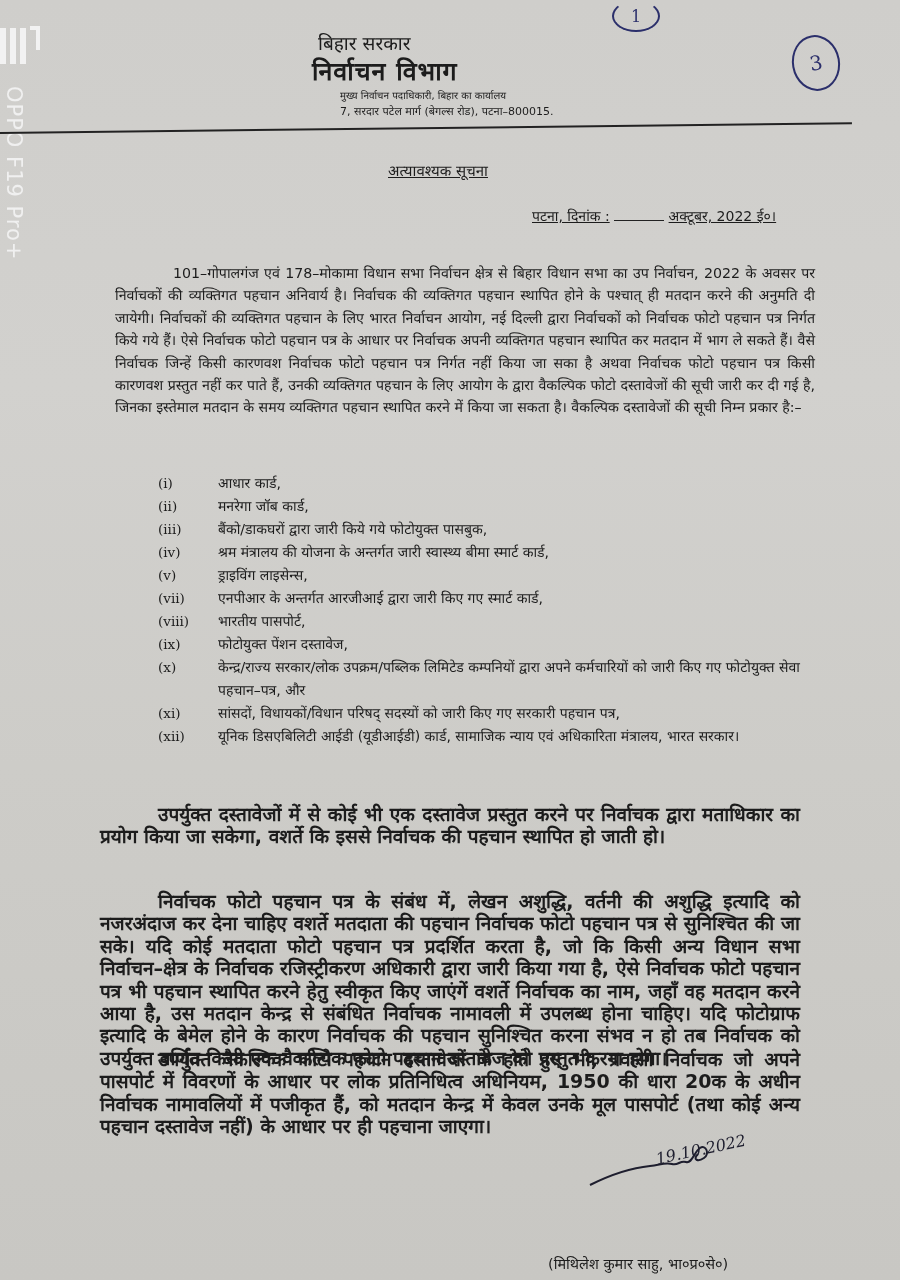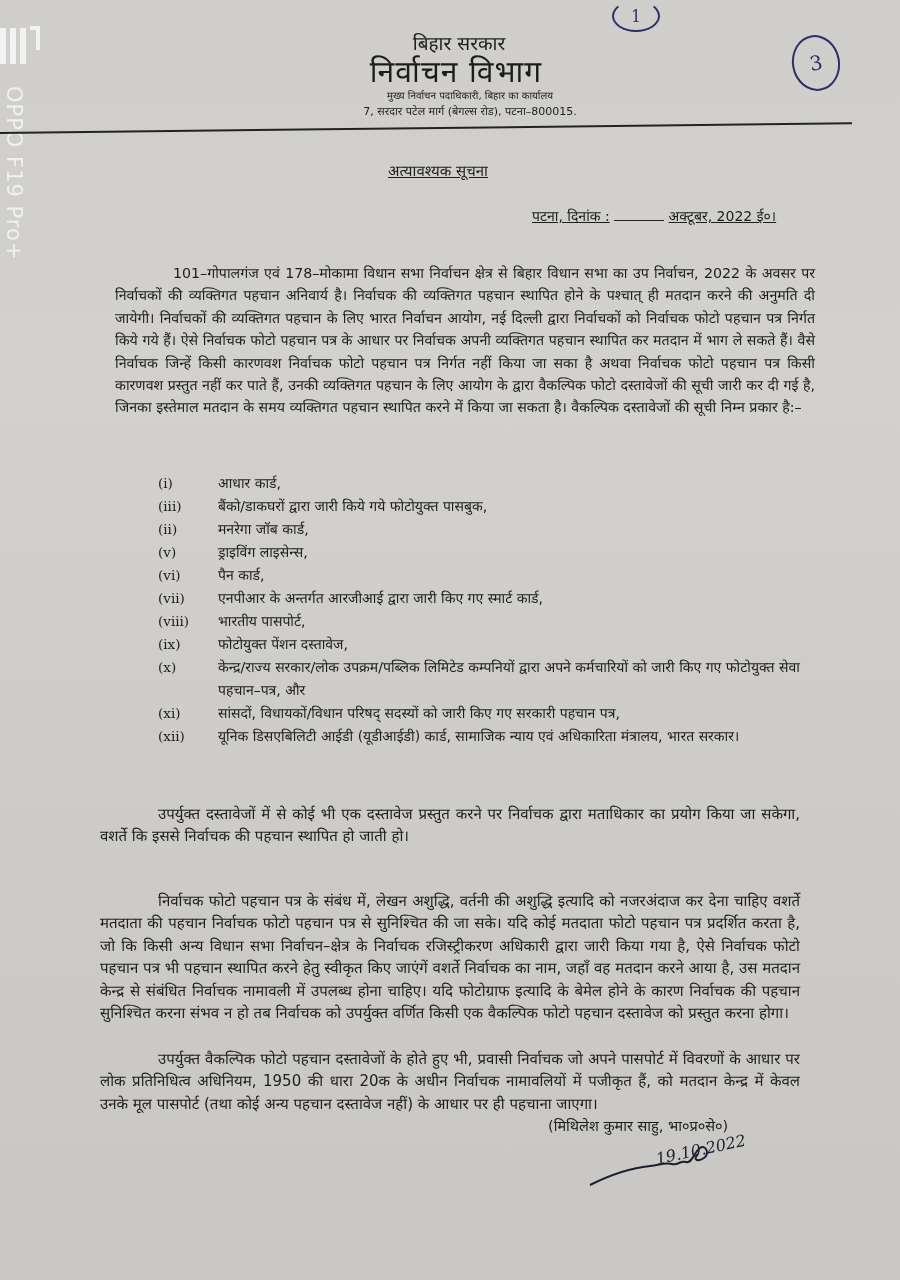--- a/index.html
+++ b/index.html
@@ -39,24 +39,23 @@
     }
     .wm-logo span {
       position: absolute;
       background: #f2f2f2;
     }
     .letterhead {
       position: absolute;
       left: 300px;
       top: 30px;
       width: 300px;
-      text-align: center;
     }
     .lh-line1 { font-size: 19px; margin-left: 18px; line-height: 26px; }
-    .lh-line2 { font-size: 30px; margin-left: 12px; line-height: 32px; letter-spacing: 1px; }
+    .lh-line2 { font-size: 25px; margin-left: 12px; line-height: 32px; letter-spacing: 1px; font-weight: bold; }
     .lh-line3 { font-size: 10px; line-height: 16px; margin-left: 40px; }
     .lh-line4 { font-size: 11px; line-height: 16px; margin-left: 40px; }
     .hr {
       position: absolute;
       left: 0; top: 132px;
       width: 852px;
       height: 2px;
       background: #222;
       transform: rotate(-0.65deg);
       transform-origin: left center;
@@ -106,41 +105,41 @@
     .list-item {
       display: flex;
     }
     .list-num {
       width: 60px;
       flex: none;
       font-family: "DejaVu Serif", serif;
       font-size: 13.5px;
     }
     .list-text { flex: 1; }
-    .para { position: absolute; left: 100px; width: 700px; font-size: 15px; line-height: 22.4px; text-align: justify; }
+    .para { position: absolute; left: 100px; width: 700px; font-size: 19px; line-height: 22.4px; text-align: justify; font-weight: bold; }
     .p2 { top: 803px; }
     .p3 { top: 890px; }
     .p4 { top: 1048px; }
     .signature {
       position: absolute;
       left: 580px; top: 1140px;
       width: 200px; height: 50px;
     }
     .sig-date {
       position: absolute;
       left: 655px; top: 1140px;
       font-family: "DejaVu Serif", serif;
       font-style: italic;
       color: #1e1e2e;
       font-size: 16px;
       transform: rotate(-12deg);
     }
     .signatory {
       position: absolute;
-      left: 528px; top: 1113px;
+      left: 528px; top: 1251px;
       font-size: 14.5px;
       line-height: 26px;
       text-align: right;
     }
     .signatory .name { margin-left: 20px; }
   </style>
 </head>
 <body>
 
 <div class="paper"></div>
@@ -181,34 +180,34 @@
 <div class="body p1">
   <span class="indent"></span><span>101–गोपालगंज एवं 178–मोकामा विधान सभा निर्वाचन क्षेत्र से बिहार विधान सभा का उप निर्वाचन, 2022 के अवसर पर निर्वाचकों की व्यक्तिगत पहचान अनिवार्य है। निर्वाचक की व्यक्तिगत पहचान स्थापित होने के पश्चात् ही मतदान करने की अनुमति दी जायेगी। निर्वाचकों की व्यक्तिगत पहचान के लिए भारत निर्वाचन आयोग, नई दिल्ली द्वारा निर्वाचकों को निर्वाचक फोटो पहचान पत्र निर्गत किये गये हैं। ऐसे निर्वाचक फोटो पहचान पत्र के आधार पर निर्वाचक अपनी व्यक्तिगत पहचान स्थापित कर मतदान में भाग ले सकते हैं। वैसे निर्वाचक जिन्हें किसी कारणवश निर्वाचक फोटो पहचान पत्र निर्गत नहीं किया जा सका है अथवा निर्वाचक फोटो पहचान पत्र किसी कारणवश प्रस्तुत नहीं कर पाते हैं, उनकी व्यक्तिगत पहचान के लिए आयोग के द्वारा वैकल्पिक फोटो दस्तावेजों की सूची जारी कर दी गई है, जिनका इस्तेमाल मतदान के समय व्यक्तिगत पहचान स्थापित करने में किया जा सकता है। वैकल्पिक दस्तावेजों की सूची निम्न प्रकार है:–</span>
 </div>
 
 <div class="list">
   <div class="list-item">
     <span class="list-num">(i)</span>
     <span class="list-text">आधार कार्ड,</span>
   </div>
   <div class="list-item">
+    <span class="list-num">(ii)</span>
+    <span class="list-text">मनरेगा जॉब कार्ड,</span>
+  </div>
+  <div class="list-item">
     <span class="list-num">(iii)</span>
     <span class="list-text">बैंको/डाकघरों द्वारा जारी किये गये फोटोयुक्त पासबुक,</span>
   </div>
   <div class="list-item">
-    <span class="list-num">(ii)</span>
-    <span class="list-text">मनरेगा जॉब कार्ड,</span>
+    <span class="list-num">(iv)</span>
+    <span class="list-text">श्रम मंत्रालय की योजना के अन्तर्गत जारी स्वास्थ्य बीमा स्मार्ट कार्ड,</span>
   </div>
   <div class="list-item">
     <span class="list-num">(v)</span>
     <span class="list-text">ड्राइविंग लाइसेन्स,</span>
-  </div>
-  <div class="list-item">
-    <span class="list-num">(vi)</span>
-    <span class="list-text">पैन कार्ड,</span>
   </div>
   <div class="list-item">
     <span class="list-num">(vii)</span>
     <span class="list-text">एनपीआर के अन्तर्गत आरजीआई द्वारा जारी किए गए स्मार्ट कार्ड,</span>
   </div>
   <div class="list-item">
     <span class="list-num">(viii)</span>
     <span class="list-text">भारतीय पासपोर्ट,</span>
   </div>
   <div class="list-item">

